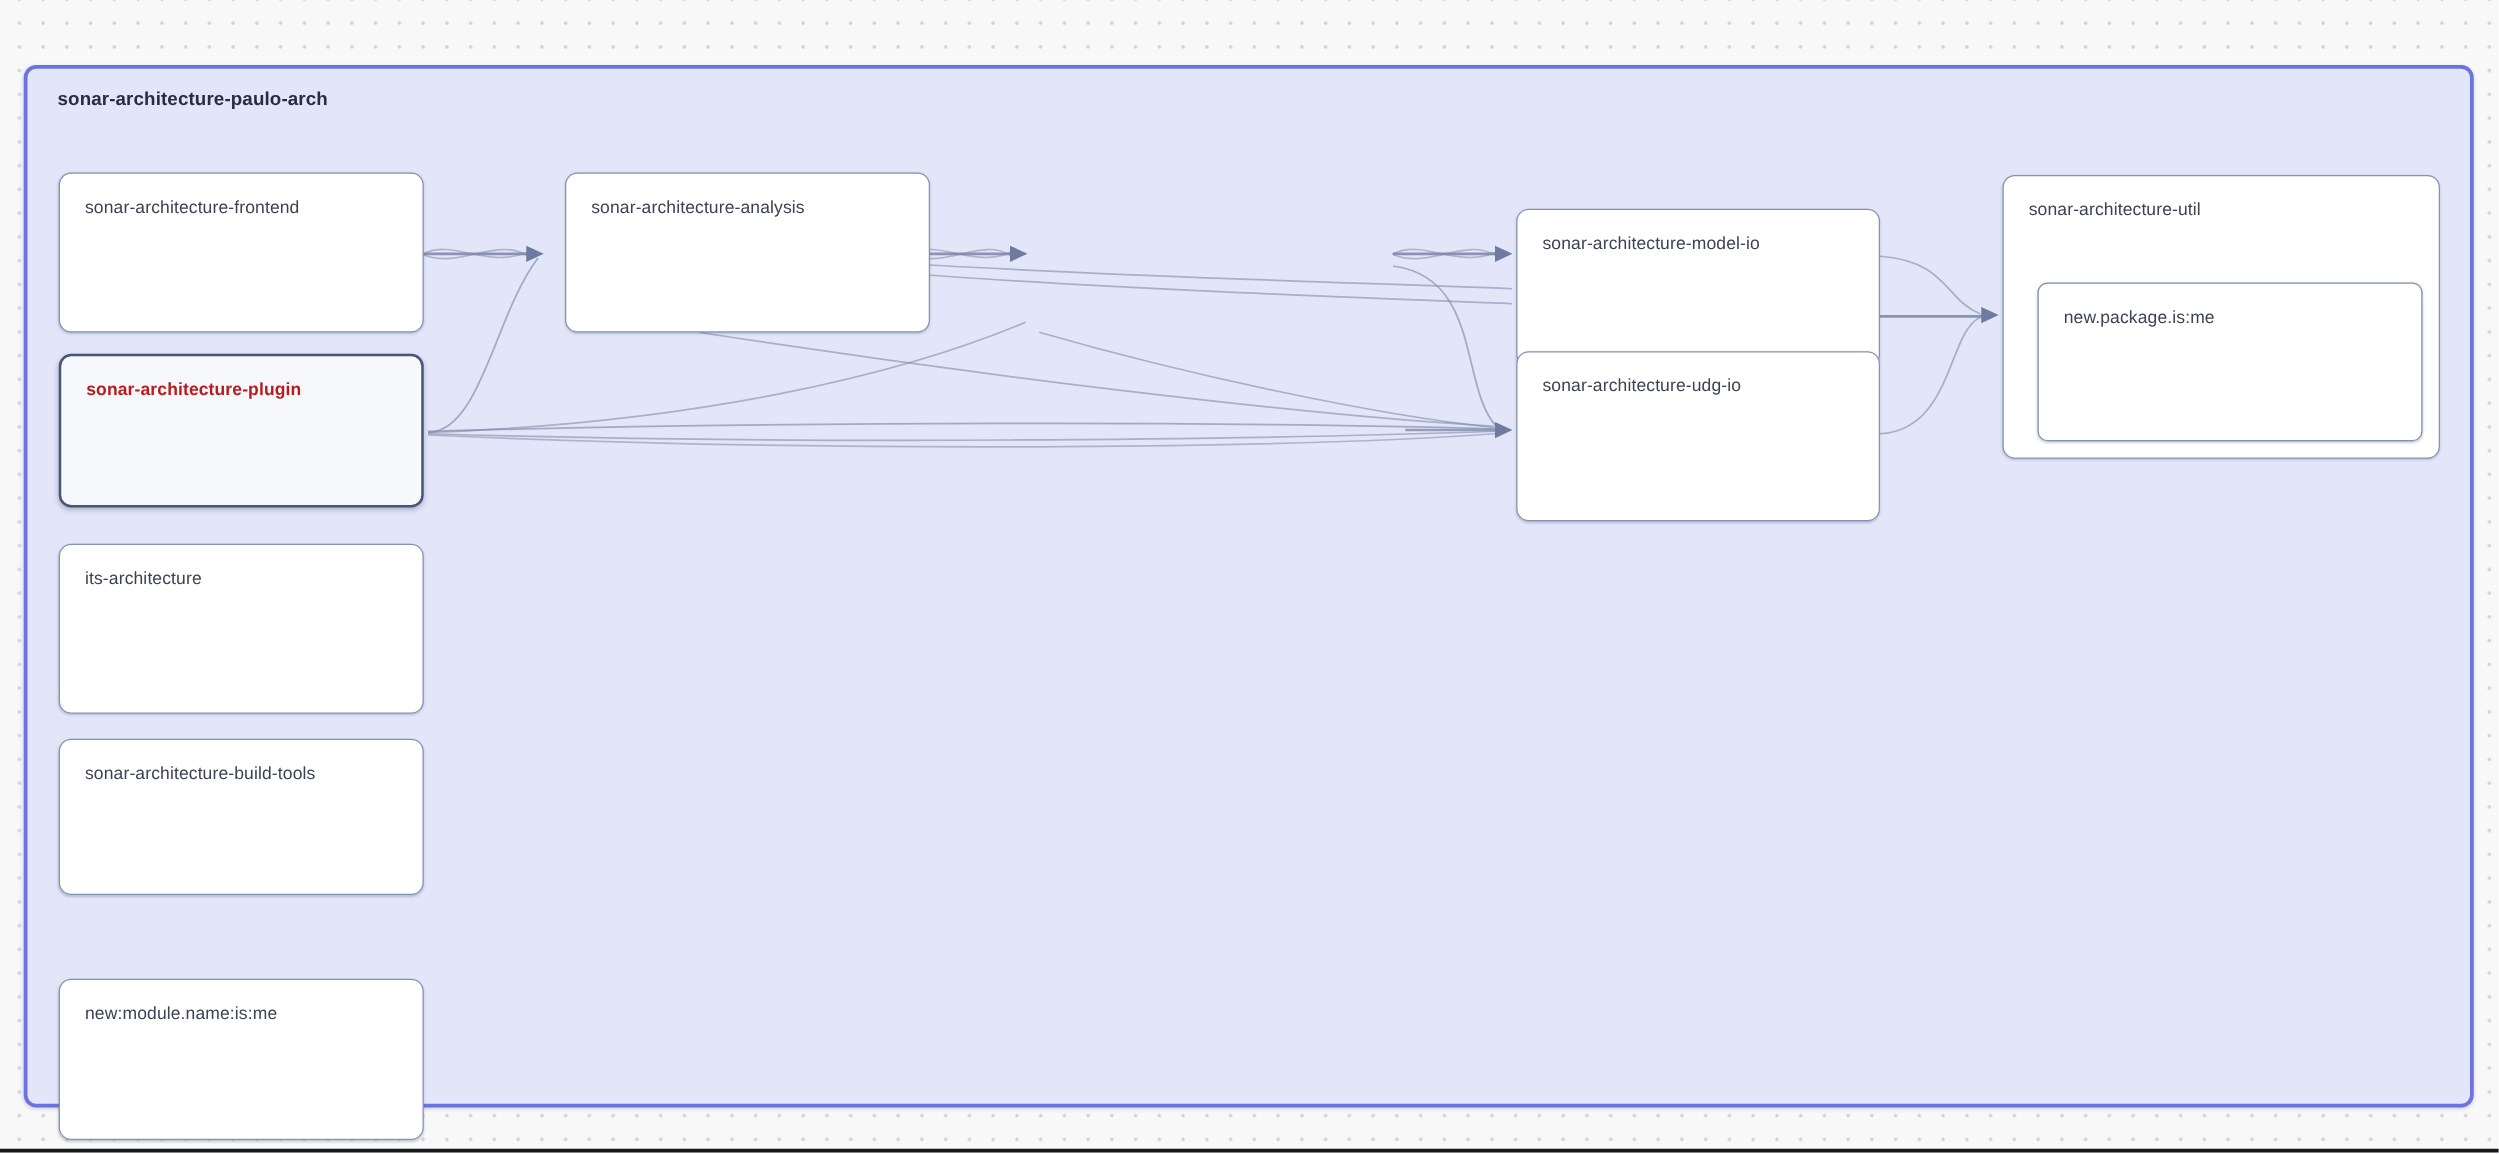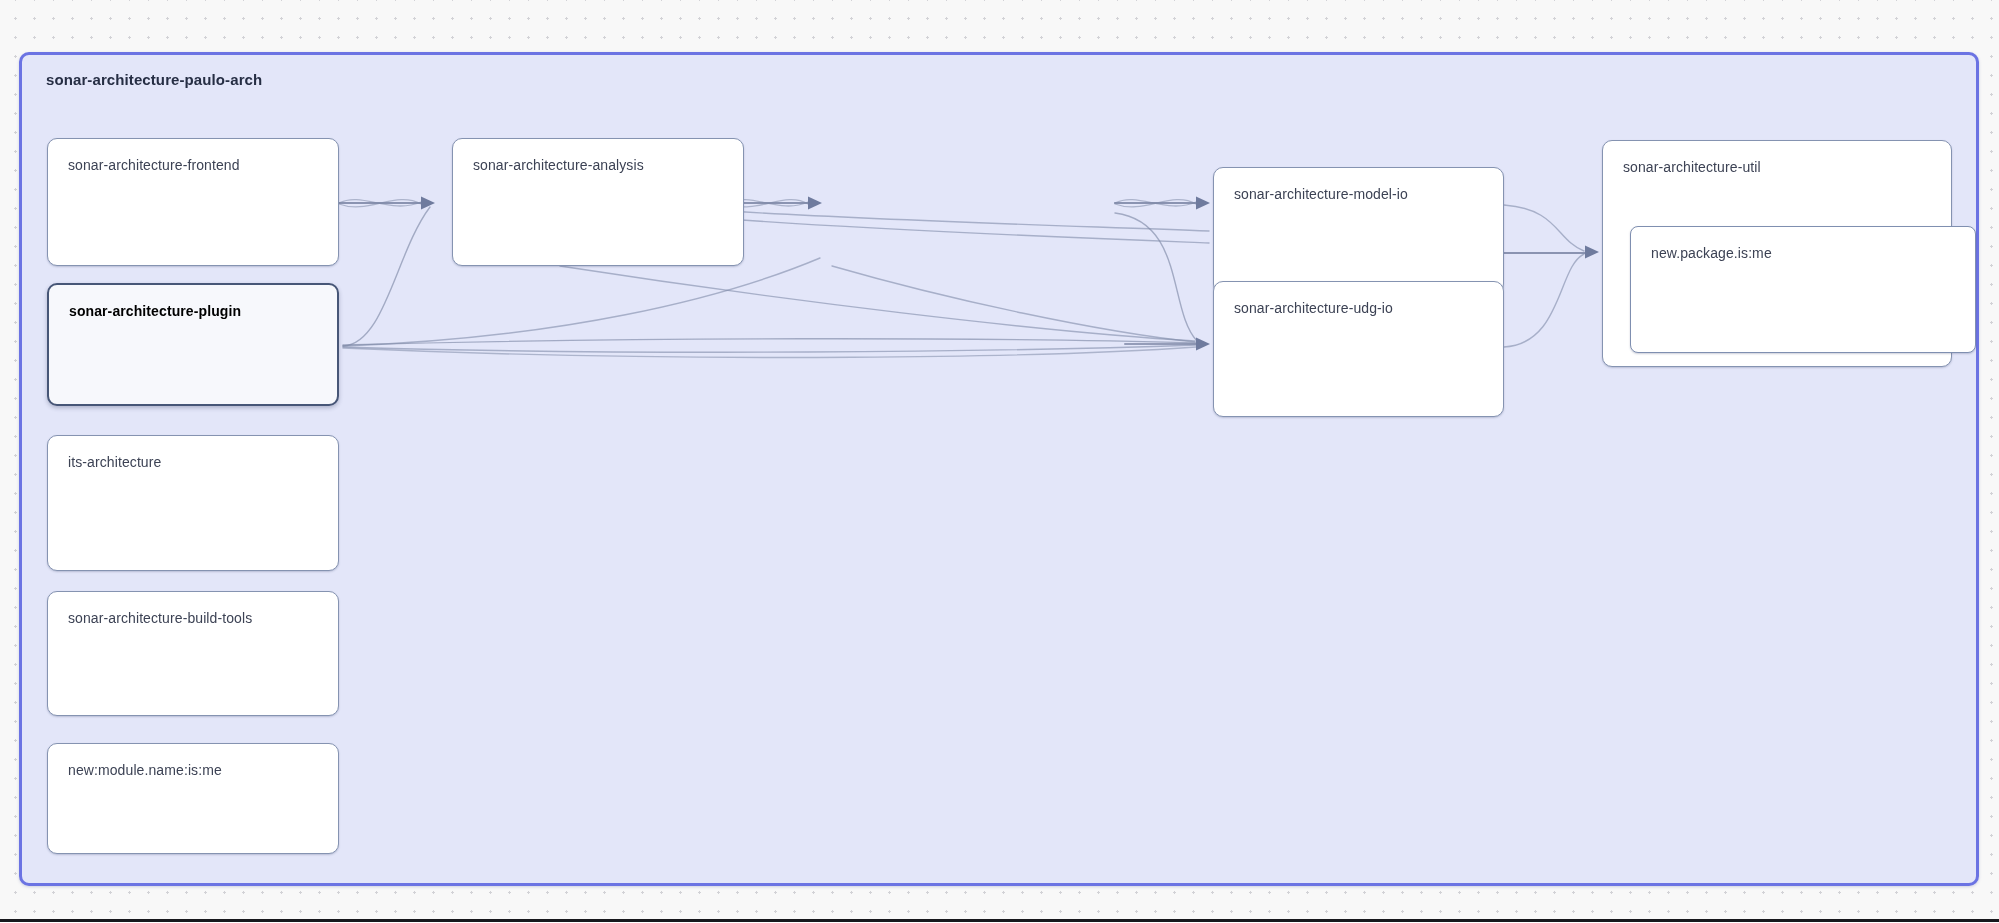--- a/index.html
+++ b/index.html
@@ -46,21 +46,21 @@
   .node .node-label{
     position:absolute;left:20px;top:18px;
     font-size:14px;color:var(--label-text);
     white-space:nowrap;letter-spacing:0.1px;
   }
   .node.selected{
     border:2.5px solid var(--node-selected-border);
     background:var(--node-selected-fill);
     box-shadow:0 2px 4px rgba(50,60,95,0.3);
   }
-  .node.selected .node-label{font-weight:bold;color:#000000;}
+  .node.selected .node-label{font-weight:bold;color:#b91c1c;}
   .node.child{border-color:#7f8fb0;border-radius:8px;}
 
   .bottom-edge{
     position:absolute;left:0;top:919px;width:1999px;height:3px;
     background:#17171c;
   }
 </style>
 </head>
 <body>
 
@@ -106,34 +106,34 @@
   </div>
   <div class="node selected" style="left: 47px; top: 283px; width: 292px; height: 123px;">
     <span class="node-label">sonar-architecture-plugin</span>
   </div>
   <div class="node" style="left: 47px; top: 435px; width: 292px; height: 136px; text-align: center;">
     <span class="node-label">its-architecture</span>
   </div>
   <div class="node" style="left: 47px; top: 591px; width: 292px; height: 125px;">
     <span class="node-label">sonar-architecture-build-tools</span>
   </div>
-  <div class="node" style="left: 47px; top: 743px; width: 292px; height: 111px; text-align: right;">
+  <div class="node" style="left: 47px; top: 783px; width: 292px; height: 129px; text-align: right;">
     <span class="node-label">new:module.name:is:me</span>
   </div>
   <div class="node" style="left: 452px; top: 138px; width: 292px; height: 128px;">
     <span class="node-label">sonar-architecture-analysis</span>
   </div>
   <div class="node" style="left: 1213px; top: 139px; width: 291px; height: 127px; margin-top: 28px;">
     <span class="node-label">sonar-architecture-model-io</span>
   </div>
   <div class="node" style="left: 1213px; top: 281px; width: 291px; height: 136px;">
     <span class="node-label">sonar-architecture-udg-io</span>
   </div>
   <div class="node" style="left: 1602px; top: 140px; width: 350px; height: 227px;">
     <span class="node-label">sonar-architecture-util</span>
   </div>
-  <div class="node child" style="left: 1630px; top: 226px; width: 346px; height: 127px;">
+  <div class="node child" style="left: 1630px; top: 226px; width: 308px; height: 127px;">
     <span class="node-label">new.package.is:me</span>
   </div>
 
 </div>
 
 <div class="bottom-edge"></div>
 
 </body></html>

